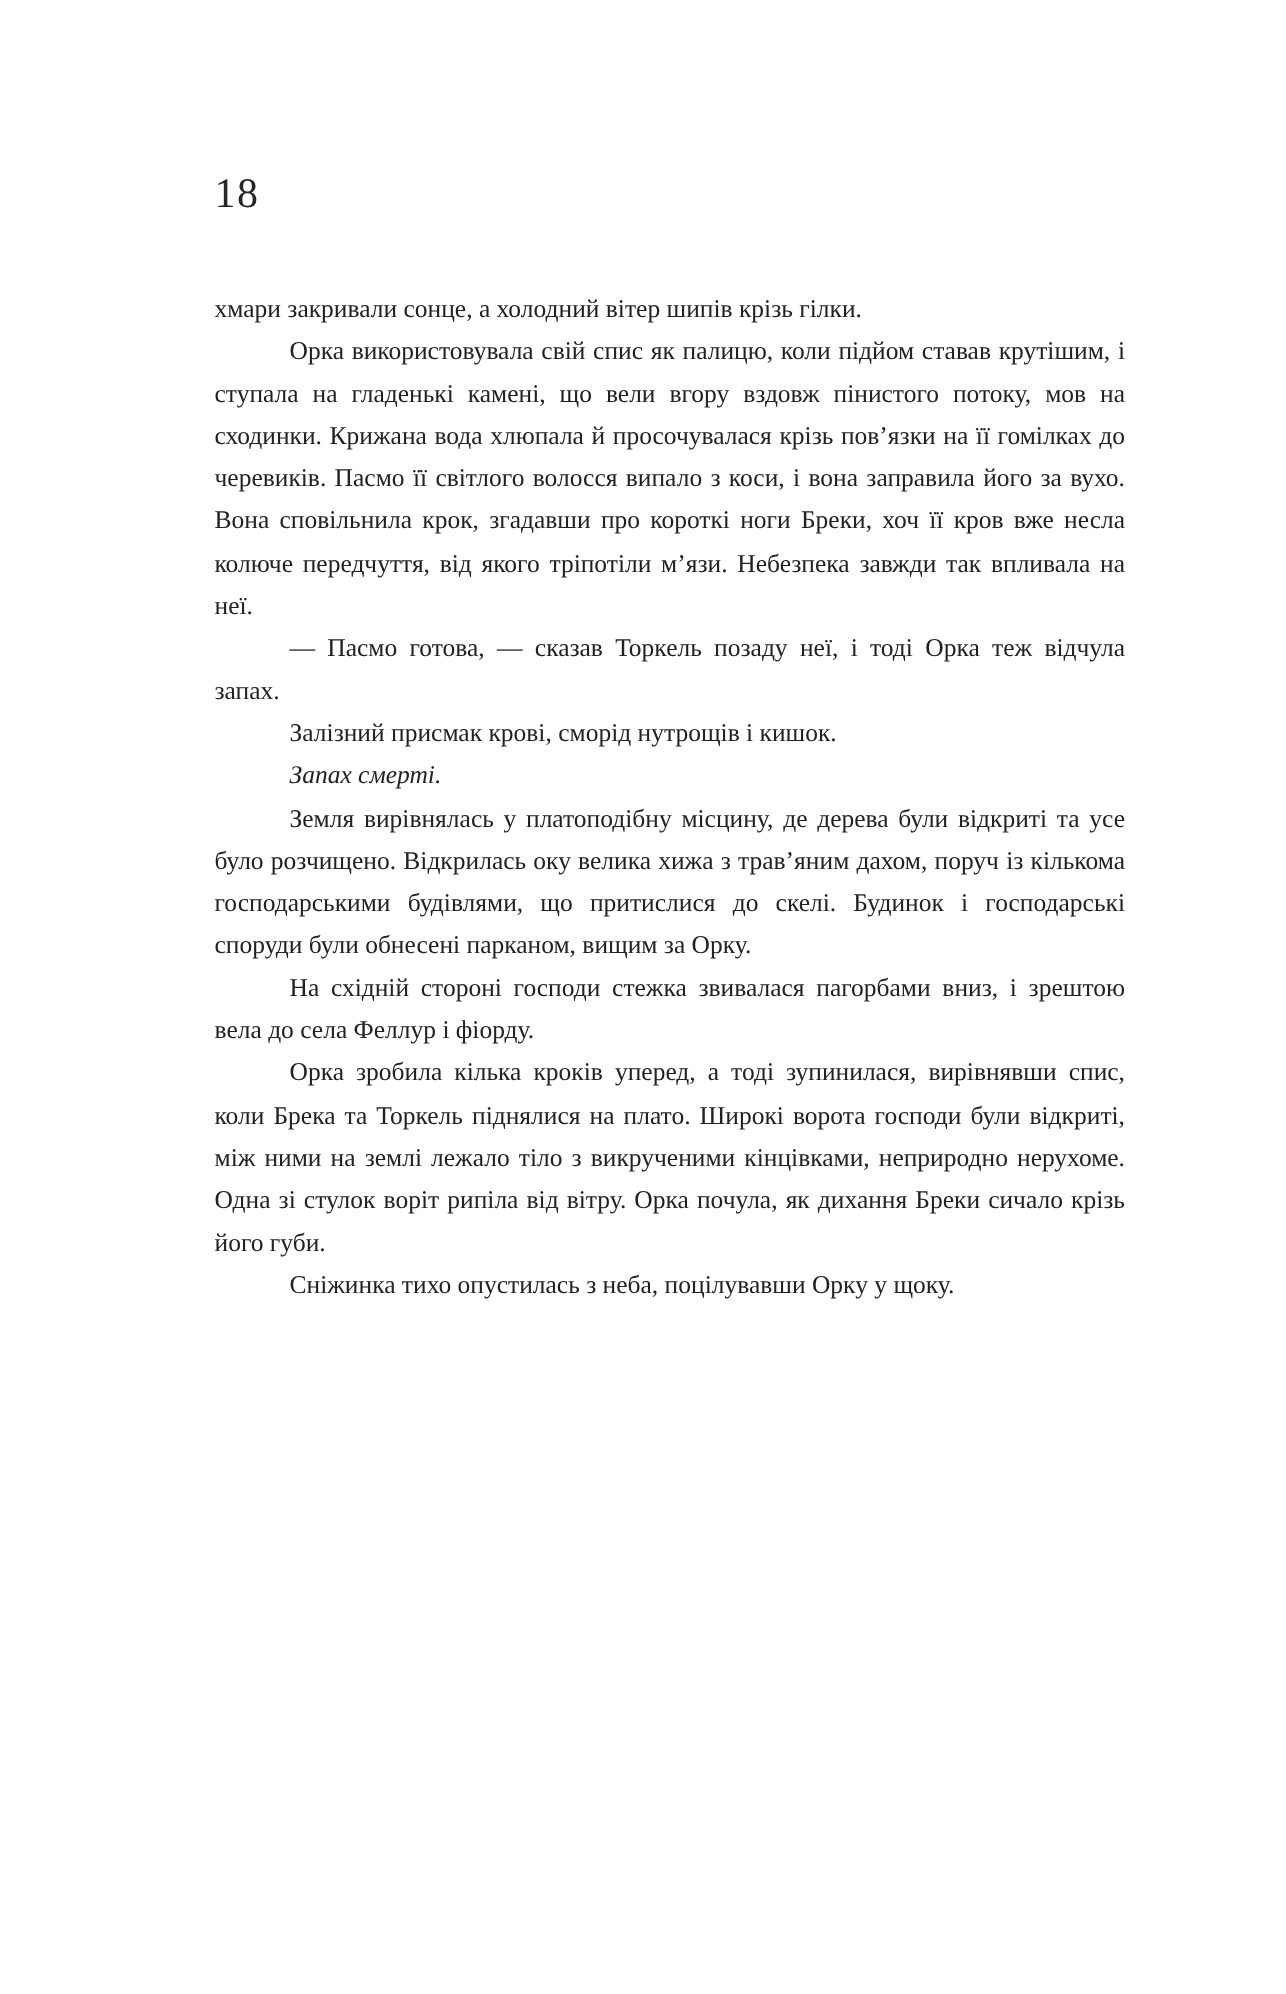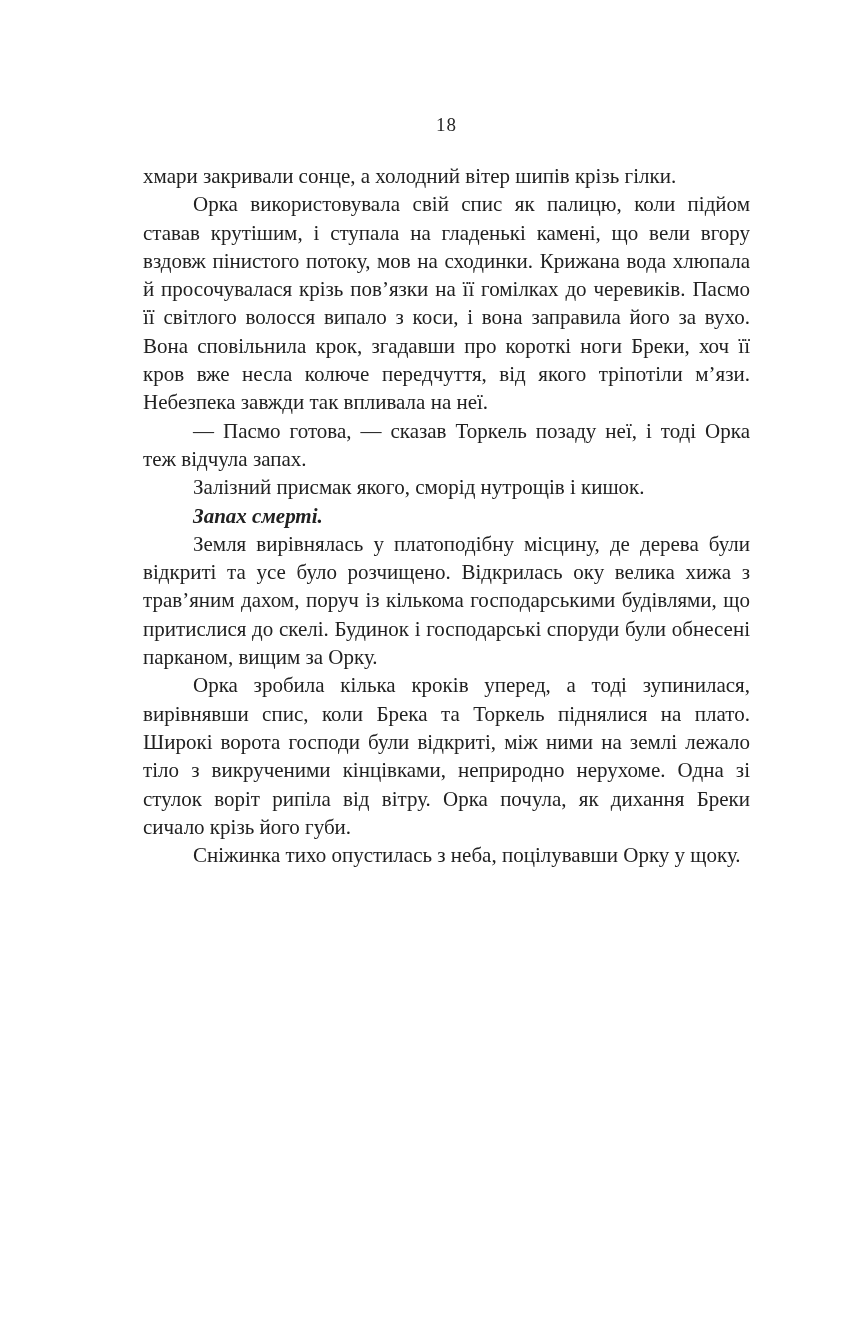--- a/index.html
+++ b/index.html
@@ -18,59 +18,58 @@
   .page {
     position: absolute;
     inset: 0;
     background: #ffffff;
   }
   .page-number {
     position: absolute;
     top: 114px;
     left: 143px;
     width: 607px;
-    text-align: center;
-    font-size: 19px;
+    font-size: 28px;
     letter-spacing: 1px;
     color: #262626;
   }
   .text-block {
     position: absolute;
-    top: 162px;
+    top: 192px;
     left: 143px;
     width: 607px;
-    font-size: 21px;
+    font-size: 17px;
     line-height: 28.3px;
     text-align: justify;
     color: #212121;
   }
   .para {
     margin: 0;
     padding: 0;
     text-indent: 50px;
   }
   .para.noindent {
     text-indent: 0;
   }
   .para.italic {
     font-style: italic;
-    font-weight: bold;
   }
 </style>
 </head>
 <body>
 
 <div class="page">
 
   <div class="page-number">18</div>
 
   <div class="text-block">
     <p class="para noindent">хмари закривали сонце, а холодний вітер шипів крізь гілки.</p>
     <p class="para">Орка використовувала свій спис як палицю, коли підйом ставав крутішим, і ступала на гладенькі камені, що вели вгору вздовж пінистого потоку, мов на сходинки. Крижана вода хлюпала й просочувалася крізь пов’язки на її гомілках до черевиків. Пасмо її світлого волосся випало з коси, і вона заправила його за вухо. Вона сповільнила крок, згадавши про короткі ноги Бреки, хоч її кров вже несла колюче передчуття, від якого тріпотіли м’язи. Небезпека завжди так впливала на неї.</p>
     <p class="para">— Пасмо готова, — сказав Торкель позаду неї, і тоді Орка теж відчула запах.</p>
-    <p class="para">Залізний присмак якого, сморід нутрощів і кишок.</p>
+    <p class="para">Залізний присмак крові, сморід нутрощів і кишок.</p>
     <p class="para italic">Запах смерті.</p>
     <p class="para">Земля вирівнялась у платоподібну місцину, де дерева були відкриті та усе було розчищено. Відкрилась оку велика хижа з трав’яним дахом, поруч із кількома господарськими будівлями, що притислися до скелі. Будинок і господарські споруди були обнесені парканом, вищим за Орку.</p>
+    <p class="para">На східній стороні господи стежка звивалася пагорбами вниз, і зрештою вела до села Феллур і фіорду.</p>
     <p class="para">Орка зробила кілька кроків уперед, а тоді зупинилася, вирівнявши спис, коли Брека та Торкель піднялися на плато. Широкі ворота господи були відкриті, між ними на землі лежало тіло з викрученими кінцівками, неприродно нерухоме. Одна зі стулок воріт рипіла від вітру. Орка почула, як дихання Бреки сичало крізь його губи.</p>
     <p class="para">Сніжинка тихо опустилась з неба, поцілувавши Орку у щоку.</p>
   </div>
 
 </div>
 
 </body></html>

